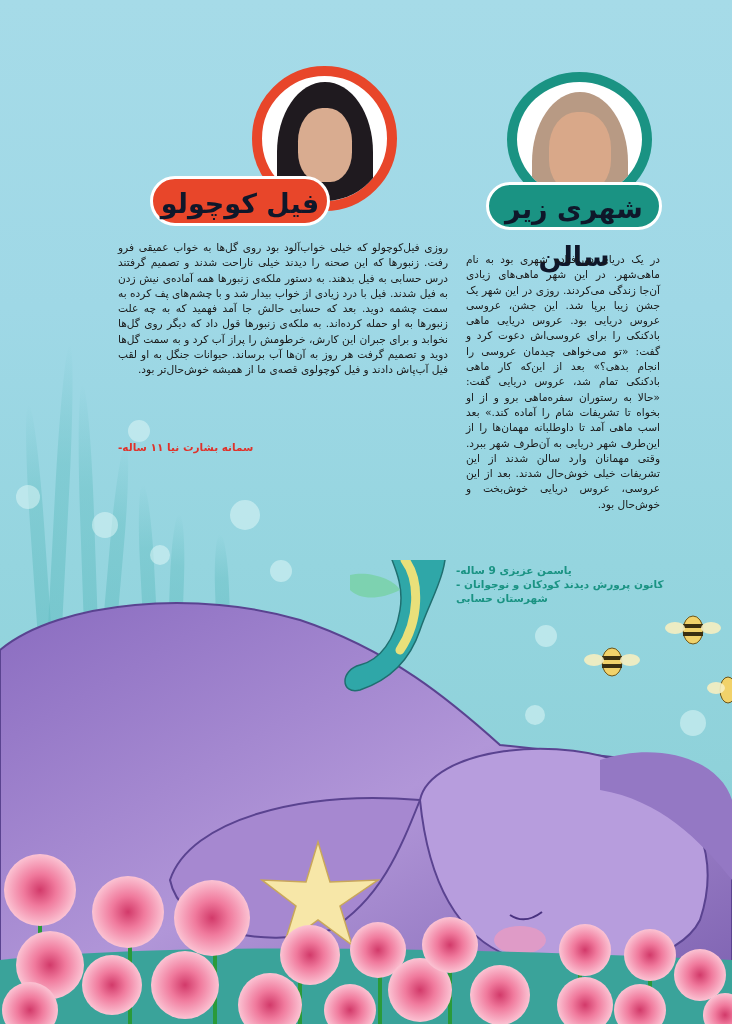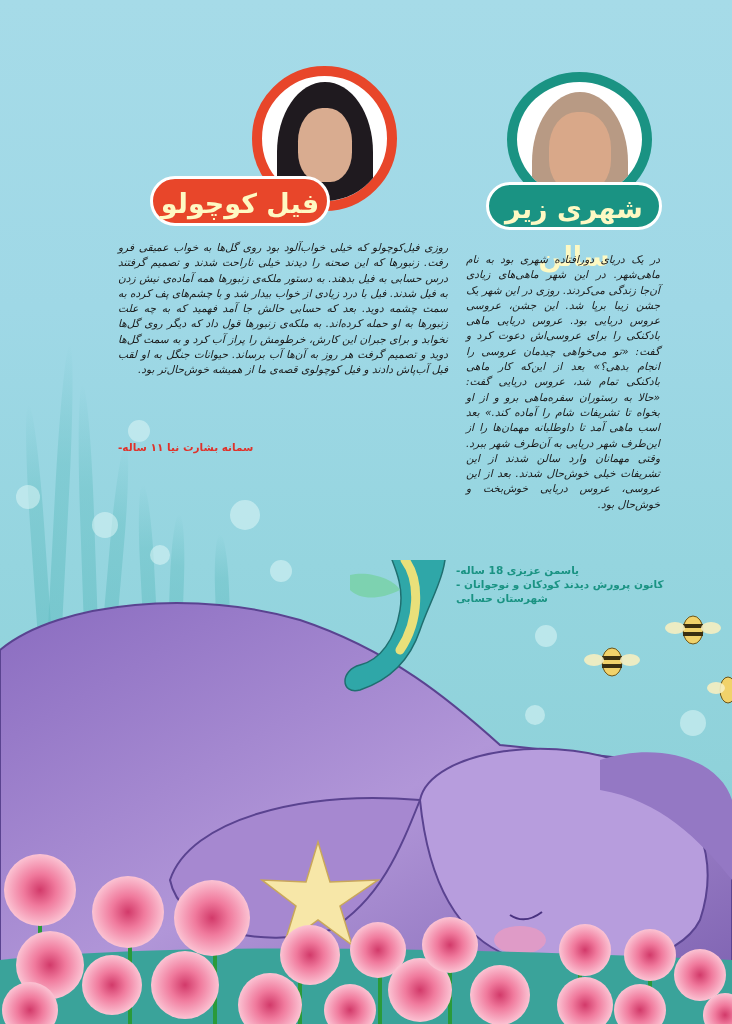--- a/index.html
+++ b/index.html
@@ -6,24 +6,24 @@
   body{width:732px;height:1024px;overflow:hidden;position:relative;
     background:linear-gradient(180deg,#a6dbe8 0%,#9fd8e6 30%,#95d5df 55%,#8fd2da 75%,#7ec7c9 100%);
     font-family:"DejaVu Sans",sans-serif;}
   .page{position:absolute;inset:0;}
   .seaweed{position:absolute;bottom:380px;width:14px;border-radius:50% 50% 0 0;
     background:linear-gradient(180deg,rgba(120,200,205,0) 0%,rgba(110,195,200,.55) 40%,rgba(100,190,195,.6) 100%);}
   .bubble{position:absolute;border-radius:50%;background:rgba(220,245,245,.55);}
   .portrait{position:absolute;border-radius:50%;background:#fff;overflow:hidden;box-sizing:border-box;}
   .portrait .face{position:absolute;left:50%;transform:translateX(-50%);border-radius:45% 45% 40% 40%;}
   .portrait .scarf{position:absolute;left:50%;transform:translateX(-50%);border-radius:50% 50% 10% 10%;}
-  .title-badge{position:absolute;font-weight:bold;color:#fef9c3;direction:rtl;text-align:center;border-radius:26px;
+  .title-badge{position:absolute;font-weight:bold;color:#0f172a;direction:rtl;text-align:center;border-radius:26px;
     font-family:"DejaVu Sans",sans-serif;}
   .story{position:absolute;direction:rtl;text-align:justify;color:#1a1a1a;font-size:10.6px;line-height:15.3px;
-    font-family:"DejaVu Sans",sans-serif;font-style:italic;}
+    font-family:"DejaVu Sans",sans-serif;}
   .credit{position:absolute;direction:rtl;text-align:left;font-weight:bold;font-size:10.5px;line-height:14px;
     font-family:"DejaVu Sans",sans-serif;}
   .illustration{position:absolute;left:0;top:560px;width:732px;height:464px;}
 </style>
 </head>
 <body>
 
 <div class="page">
 
   <div>
@@ -54,21 +54,21 @@
   <div class="portrait" style="left:252px;top:66px;width:145px;height:145px;border:10px solid #e8462a;">
     <div class="scarf" style="top:6px;width:96px;height:140px;background:#1f1a1f;"></div>
     <div class="face" style="top:32px;width:54px;height:74px;background:#d9ac90;"></div>
   </div>
   <div class="title-badge" style="left:150px;top:176px;width:180px;height:50px;line-height:50px;font-size:27px;background:#e8462a;border:3px solid #fff;box-sizing:border-box;">فیل کوچولو</div>
 
   <div class="story" style="left:466px;top:252px;width:194px;">
     <p style="margin:0;">در یک دریای دورافتاده شهری بود به نام ماهی‌شهر. در این شهر ماهی‌های زیادی آن‌جا زندگی می‌کردند. روزی در این شهر یک جشن زیبا برپا شد. این جشن، عروسی عروس دریایی بود. عروس دریایی ماهی بادکنکی را برای عروسی‌اش دعوت کرد و گفت: «تو می‌خواهی چیدمان عروسی را انجام بدهی؟» بعد از این‌که کار ماهی بادکنکی تمام شد، عروس دریایی گفت: «حالا به رستوران سفره‌ماهی برو و از او بخواه تا تشریفات شام را آماده کند.» بعد اسب ماهی آمد تا داوطلبانه مهمان‌ها را از این‌طرف شهر دریایی به آن‌طرف شهر ببرد. وقتی مهمانان وارد سالن شدند از این تشریفات خیلی خوش‌حال شدند. بعد از این عروسی، عروس دریایی خوش‌بخت و خوش‌حال بود.</p>
   </div>
   <div class="credit" style="left:456px;top:563px;width:212px;color:#1a9383;">
-    <div>یاسمن عزیزی 18 ساله-</div>
+    <div>یاسمن عزیزی 9 ساله-</div>
     <div>کانون پرورش دیدند کودکان و نوجوانان -</div>
     <div>شهرستان حسابی</div>
   </div>
 
   <div class="story" style="left:118px;top:240px;width:330px;">
     <p style="margin:0;">روزی فیل‌کوچولو که خیلی خواب‌آلود بود روی گل‌ها به خواب عمیقی فرو رفت. زنبورها که این صحنه را دیدند خیلی ناراحت شدند و تصمیم گرفتند درس حسابی به فیل بدهند. به دستور ملکه‌ی زنبورها همه آماده‌ی نیش زدن به فیل شدند. فیل با درد زیادی از خواب بیدار شد و با چشم‌های پف کرده به سمت چشمه دوید. بعد که حسابی حالش جا آمد فهمید که به چه علت زنبورها به او حمله کرده‌اند. به ملکه‌ی زنبورها قول داد که دیگر روی گل‌ها نخوابد و برای جبران این کارش، خرطومش را پراز آب کرد و به سمت گل‌ها دوید و تصمیم گرفت هر روز به آن‌ها آب برساند. حیوانات جنگل به او لقب فیل آب‌پاش دادند و فیل کوچولوی قصه‌ی ما از همیشه خوش‌حال‌تر بود.</p>
   </div>
   <div class="credit" style="left:118px;top:440px;width:330px;color:#e0322a;">
     <div>سمانه بشارت نیا ۱۱ ساله-</div>
   </div>

